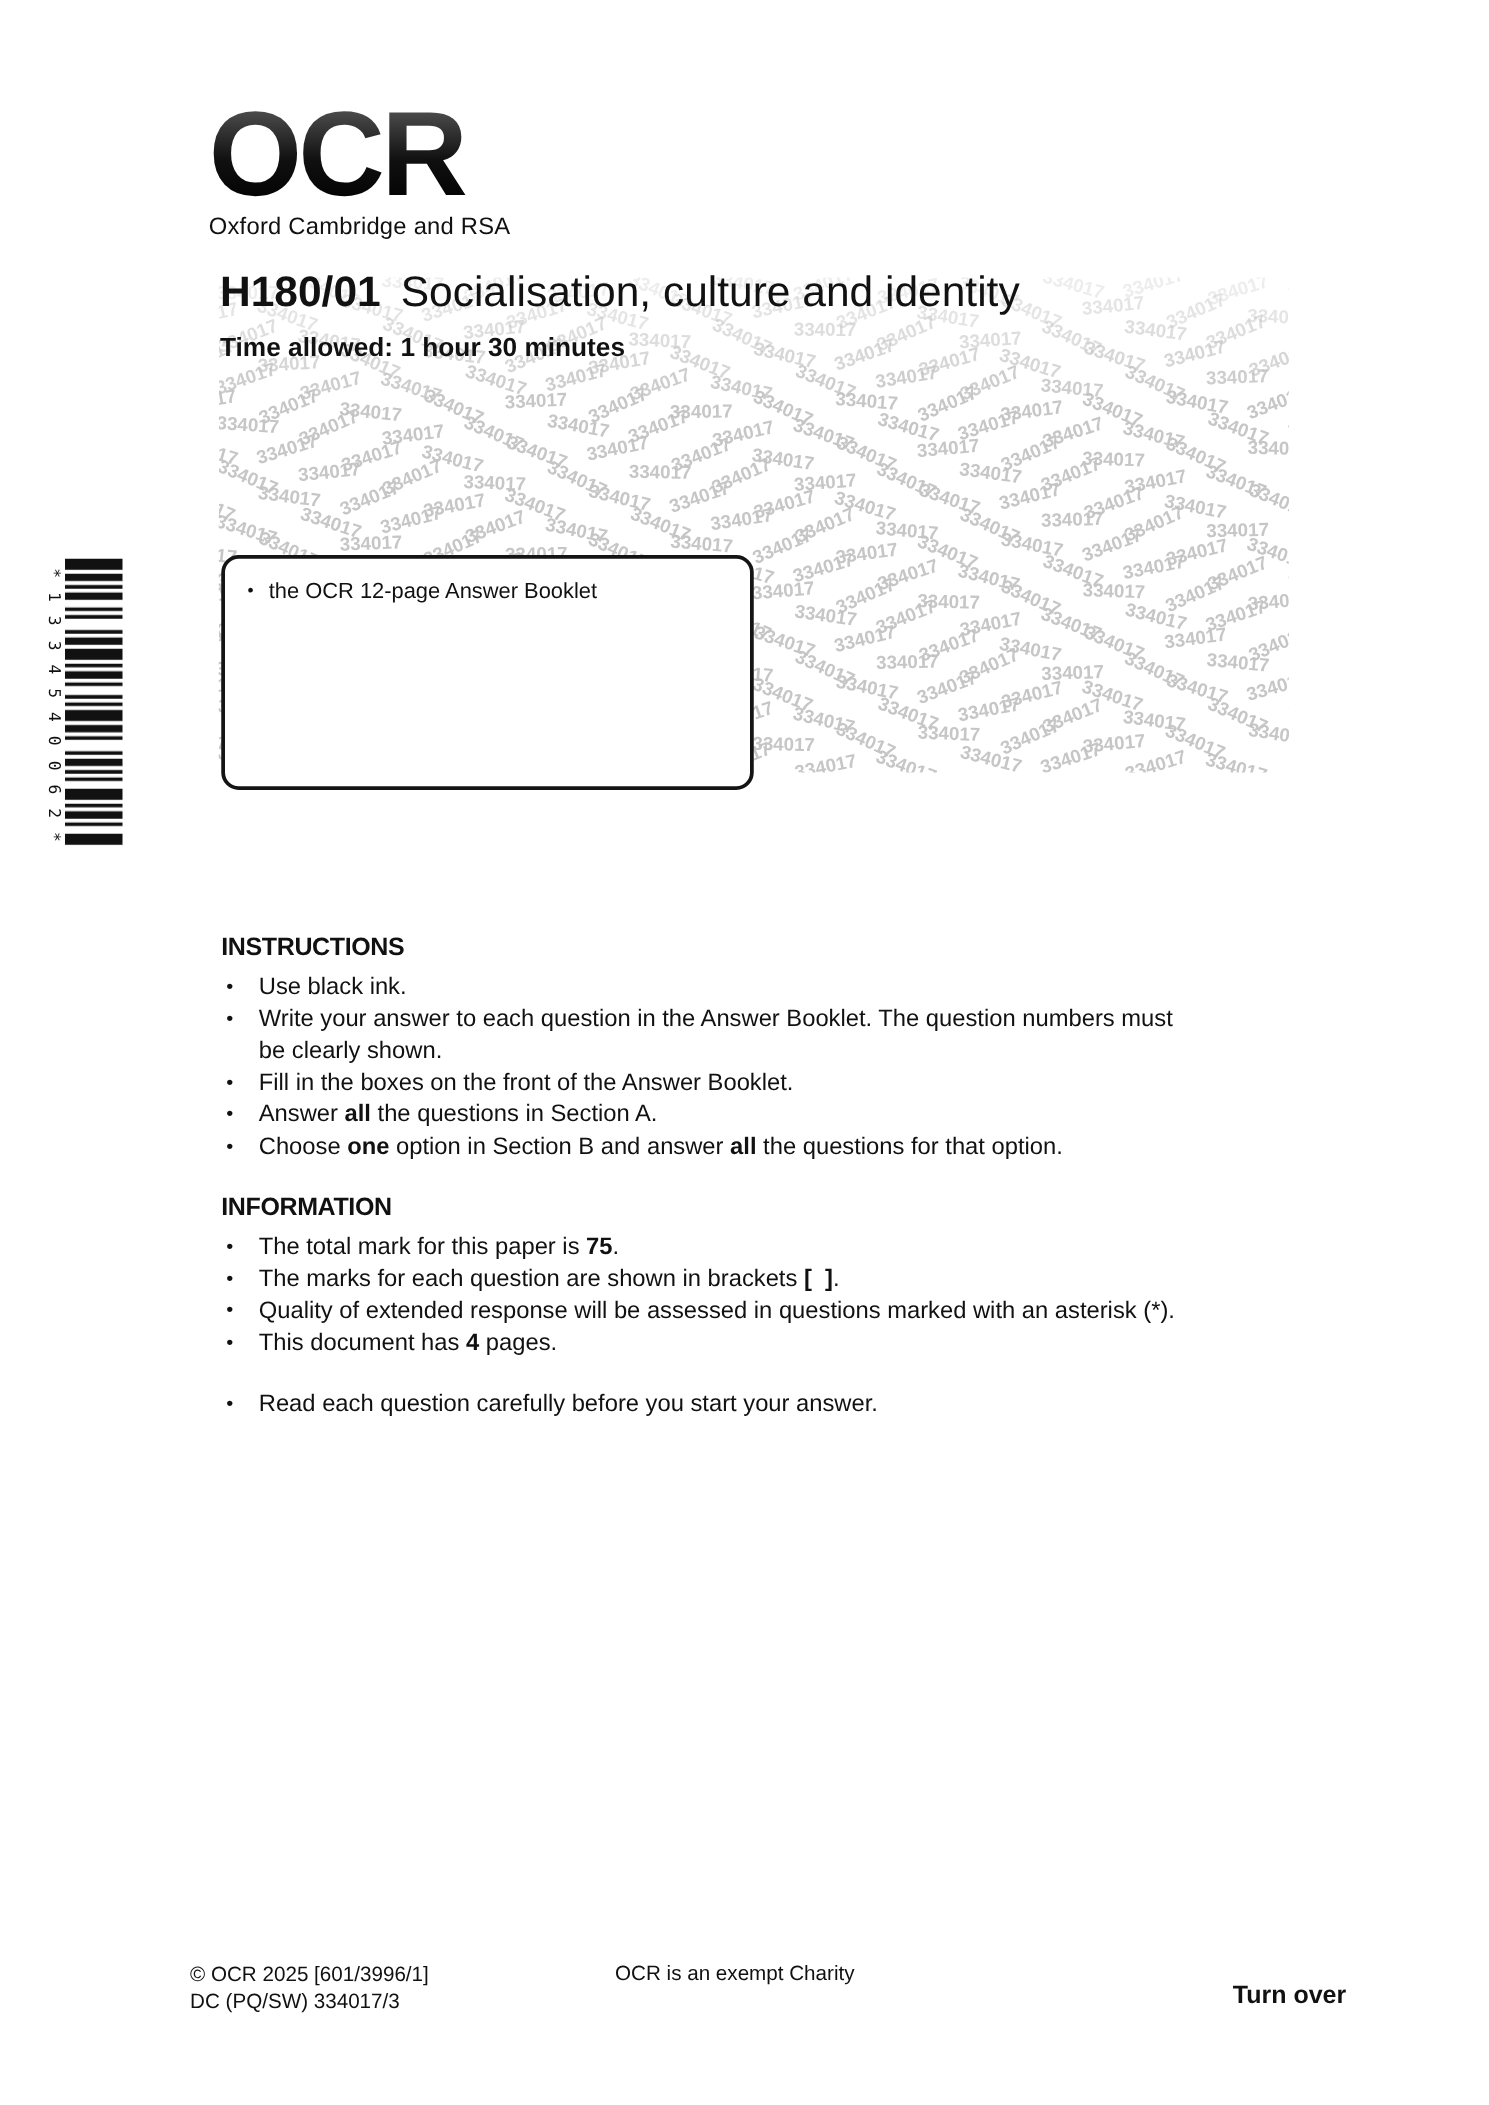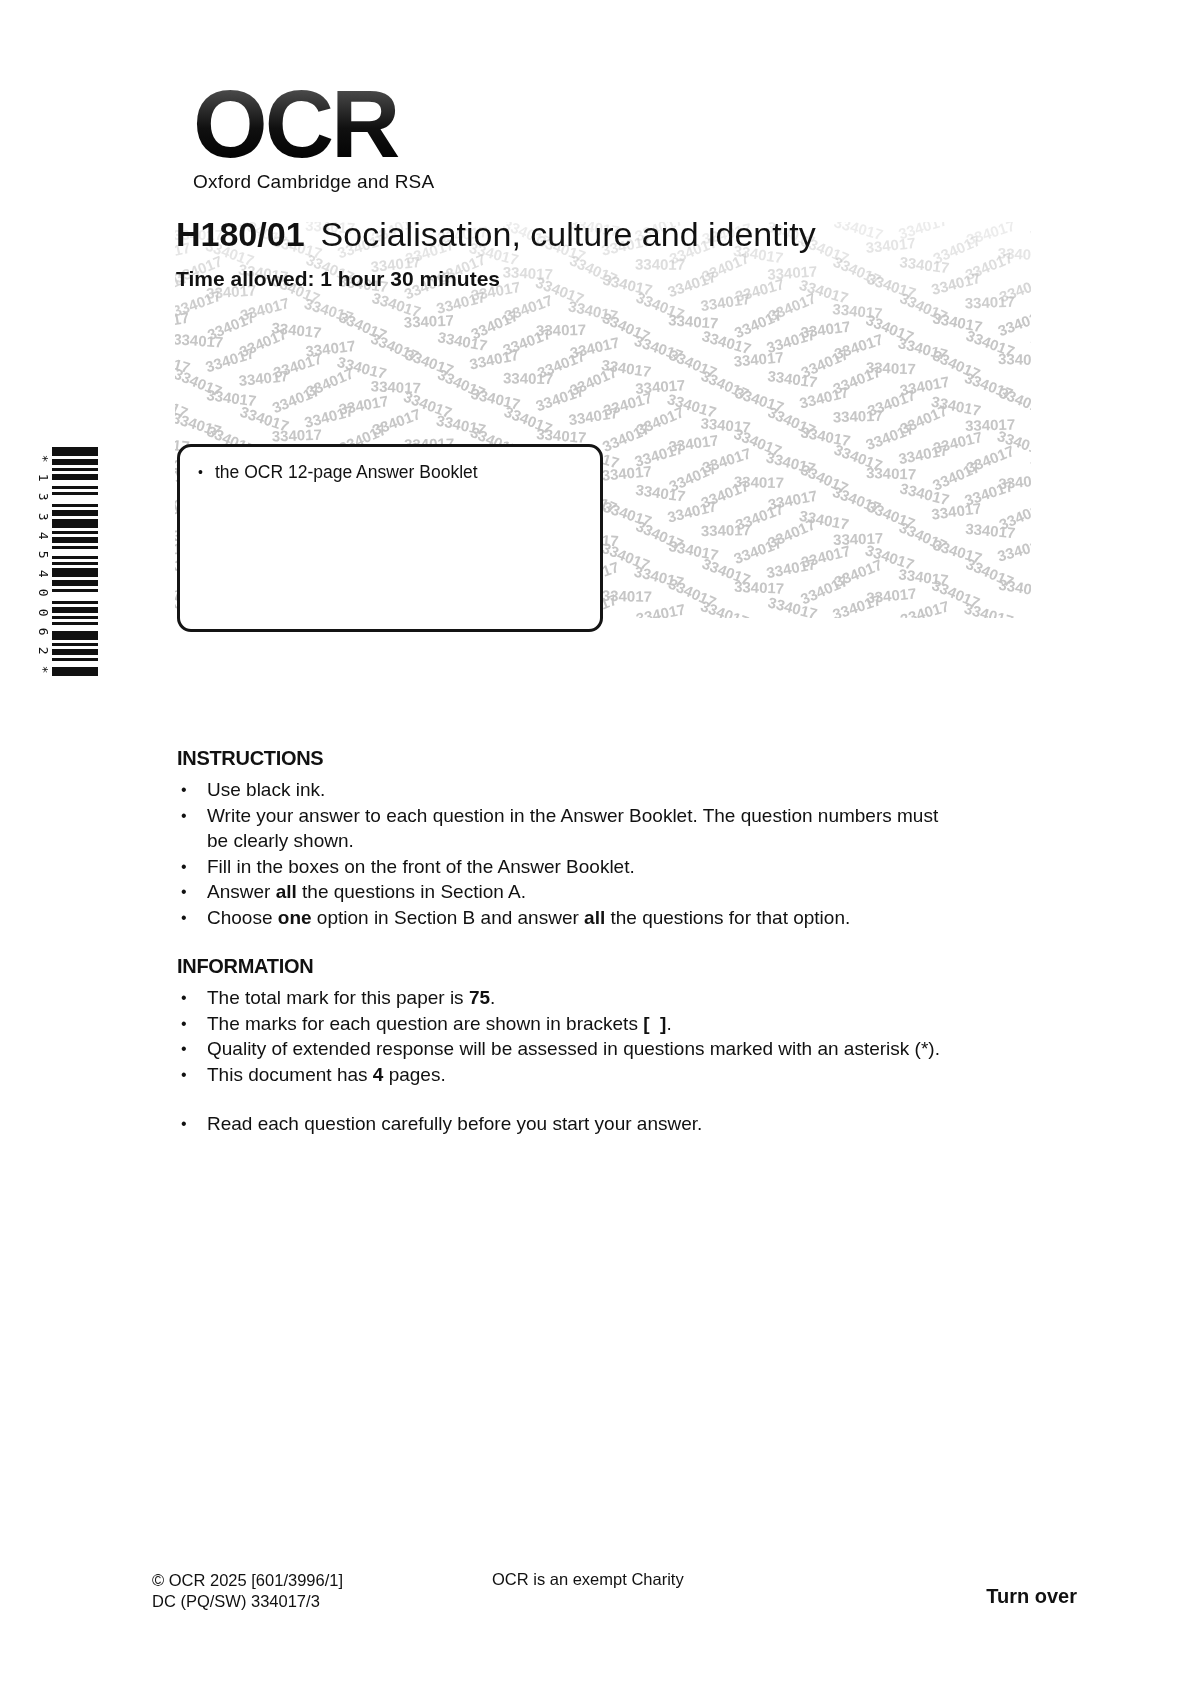--- a/index.html
+++ b/index.html
@@ -7,21 +7,21 @@
         font-family:"Liberation Sans", sans-serif;color:#111;}
 
   
   .watermark{position:absolute;left:175px;top:222px;width:856px;height:396px;
              overflow:hidden;z-index:0;pointer-events:none;}
   .wm-row{position:absolute;left:0;white-space:nowrap;}
   .wm-item{display:inline-block;font-size:15px;font-weight:bold;color:#c3c3c3;
            width:66px;text-align:center;}
 
   
-  .logo-block{position:absolute;left:193px;top:78px;z-index:2;}
+  .logo-block{position:absolute;left:167px;top:78px;z-index:2;}
   .logo-ocr{font-size:96px;font-weight:900;letter-spacing:-3px;line-height:0.95;color:#141414;}
   @supports ((-webkit-background-clip:text)){
     .logo-ocr{background:linear-gradient(180deg,#5c5c5c 0%,#101010 55%,#000 100%);
               -webkit-background-clip:text;background-clip:text;color:transparent;}
   }
   .logo-sub{font-size:19px;color:#101010;margin-top:2px;letter-spacing:0.2px;}
 
   
   .heading-block{position:absolute;left:176px;top:198px;z-index:1;}
   .h-title{font-size:37px;font-weight:bold;line-height:40px;letter-spacing:-0.5px;}

